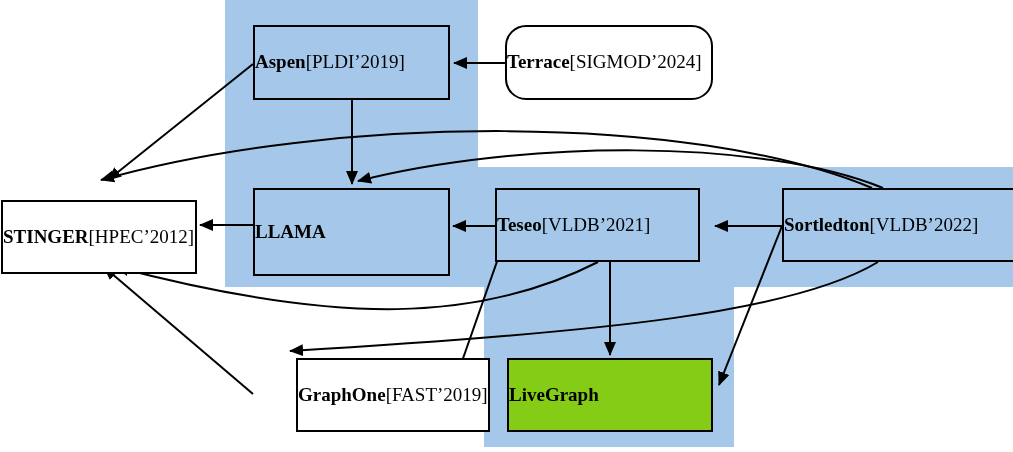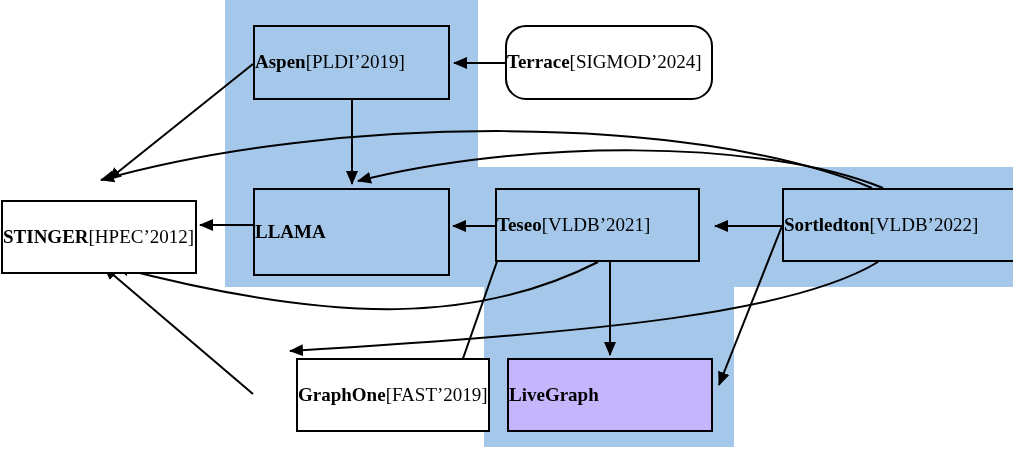--- a/index.html
+++ b/index.html
@@ -69,17 +69,17 @@
     <span class="vn">[VLDB’2021]</span>
   </div>
   <div class="node hl" style="left: 782px; top: 188px; width: 247px; height: 74px; background: rgb(165, 200, 234); border-color: rgb(0, 0, 0);">
     <span class="nm">Sortledton</span>
     <span class="vn">[VLDB’2022]</span>
   </div>
   <div class="node" style="left: 253px; top: 358px; width: 194px; height: 74px; border-color: rgb(0, 0, 0); margin-left: 43px;">
     <span class="nm">GraphOne</span>
     <span class="vn">[FAST’2019]</span>
   </div>
-  <div class="node hl" style="left: 507px; top: 358px; width: 206px; height: 74px; background: #c4b5fd; border-color: rgb(0, 0, 0);">
+  <div class="node hl" style="left: 507px; top: 358px; width: 206px; height: 74px; background: #84cc16; border-color: rgb(0, 0, 0);">
     <span class="nm">LiveGraph</span>
   </div>
 
 </div>
 
 </body></html>

